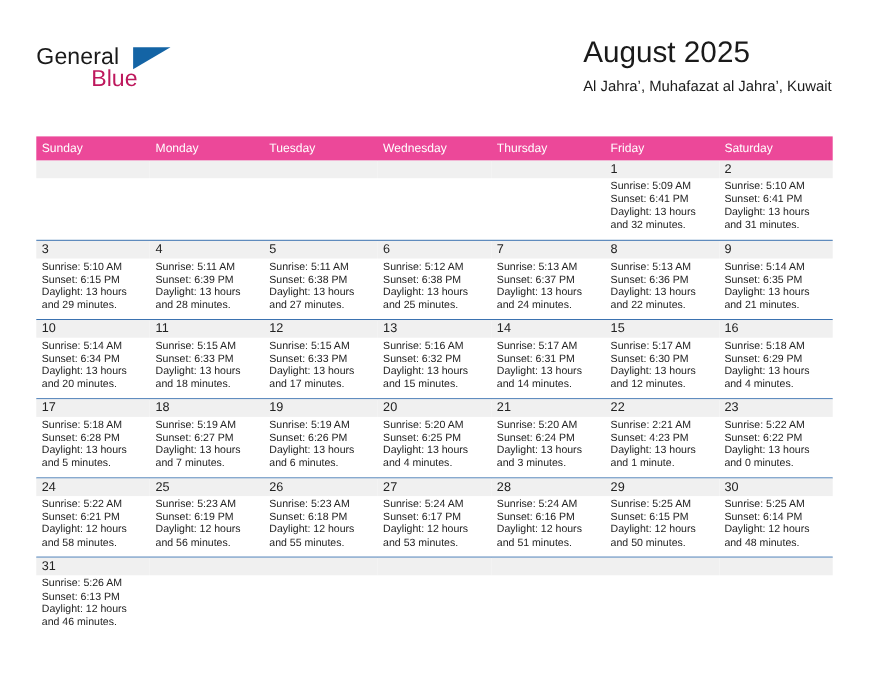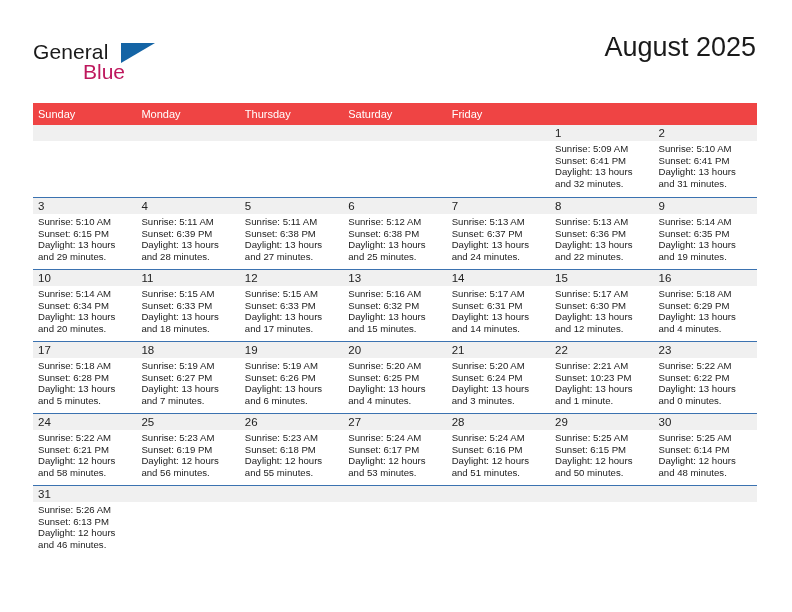--- a/index.html
+++ b/index.html
@@ -88,22 +88,23 @@
   
   .calendar {
     position: absolute;
     left: 33px;
     top: 103px;
     width: 724px;
   }
 
   .weekday-row {
     display: flex;
-    background: #ef4444;
+    background: #ec4899;
     height: 22px;
+    margin-top: 21px;
   }
   .weekday-cell {
     width: 103.43px;
     box-sizing: border-box;
     padding-left: 5px;
     color: #ffffff;
     font-size: 11px;
     line-height: 22px;
     font-family: "Liberation Sans", sans-serif;
     white-space: nowrap;
@@ -114,21 +115,20 @@
     display: flex;
     border-top: 1.5px solid #3b72b0;
     height: 72px;
     box-sizing: border-box;
   }
   .week-row.first {
     border-top: none;
   }
   .week-row.last {
     height: 86px;
-    justify-content: flex-end;
   }
 
   .day-cell {
     width: 103.43px;
     box-sizing: border-box;
     position: relative;
   }
 
   .day-number-band {
     background: #f0f0f0;
@@ -161,31 +161,34 @@
 <div class="page-header">
 
   <div class="brand">
     <span class="brand-line1">General</span>
     <span class="brand-flag"></span>
     <span class="brand-line2">Blue</span>
   </div>
 
   <div class="title-block">
     <h1 class="cal-title">August 2025</h1>
+    <h2 class="cal-subtitle">Al Jahra’, Muhafazat al Jahra’, Kuwait</h2>
   </div>
 
 </div>
 
 <div class="calendar">
   <div class="weekday-row" id="weekday-row">
       <div class="weekday-cell">Sunday</div>
       <div class="weekday-cell">Monday</div>
+      <div class="weekday-cell">Tuesday</div>
+      <div class="weekday-cell">Wednesday</div>
       <div class="weekday-cell">Thursday</div>
+      <div class="weekday-cell">Friday</div>
       <div class="weekday-cell">Saturday</div>
-      <div class="weekday-cell">Friday</div>
     </div>
   <div id="weeks-container">
       <div class="week-row first">
         <div class="day-cell empty">
           <div class="day-number-band"></div>
         </div>
         <div class="day-cell empty">
           <div class="day-number-band"></div>
         </div>
         <div class="day-cell empty">
@@ -270,21 +273,21 @@
             <div>Daylight: 13 hours</div>
             <div>and 22 minutes.</div>
           </div>
         </div>
         <div class="day-cell">
           <div class="day-number-band">9</div>
           <div class="day-info">
             <div>Sunrise: 5:14 AM</div>
             <div>Sunset: 6:35 PM</div>
             <div>Daylight: 13 hours</div>
-            <div>and 19 minutes.</div>
+            <div>and 21 minutes.</div>
           </div>
         </div>
       </div>
       <div class="week-row">
         <div class="day-cell">
           <div class="day-number-band">10</div>
           <div class="day-info">
             <div>Sunrise: 5:14 AM</div>
             <div>Sunset: 6:34 PM</div>
             <div>Daylight: 13 hours</div>
@@ -389,21 +392,21 @@
             <div>Sunrise: 5:20 AM</div>
             <div>Sunset: 6:24 PM</div>
             <div>Daylight: 13 hours</div>
             <div>and 3 minutes.</div>
           </div>
         </div>
         <div class="day-cell">
           <div class="day-number-band">22</div>
           <div class="day-info">
             <div>Sunrise: 2:21 AM</div>
-            <div>Sunset: 10:23 PM</div>
+            <div>Sunset: 4:23 PM</div>
             <div>Daylight: 13 hours</div>
             <div>and 1 minute.</div>
           </div>
         </div>
         <div class="day-cell">
           <div class="day-number-band">23</div>
           <div class="day-info">
             <div>Sunrise: 5:22 AM</div>
             <div>Sunset: 6:22 PM</div>
             <div>Daylight: 13 hours</div>

